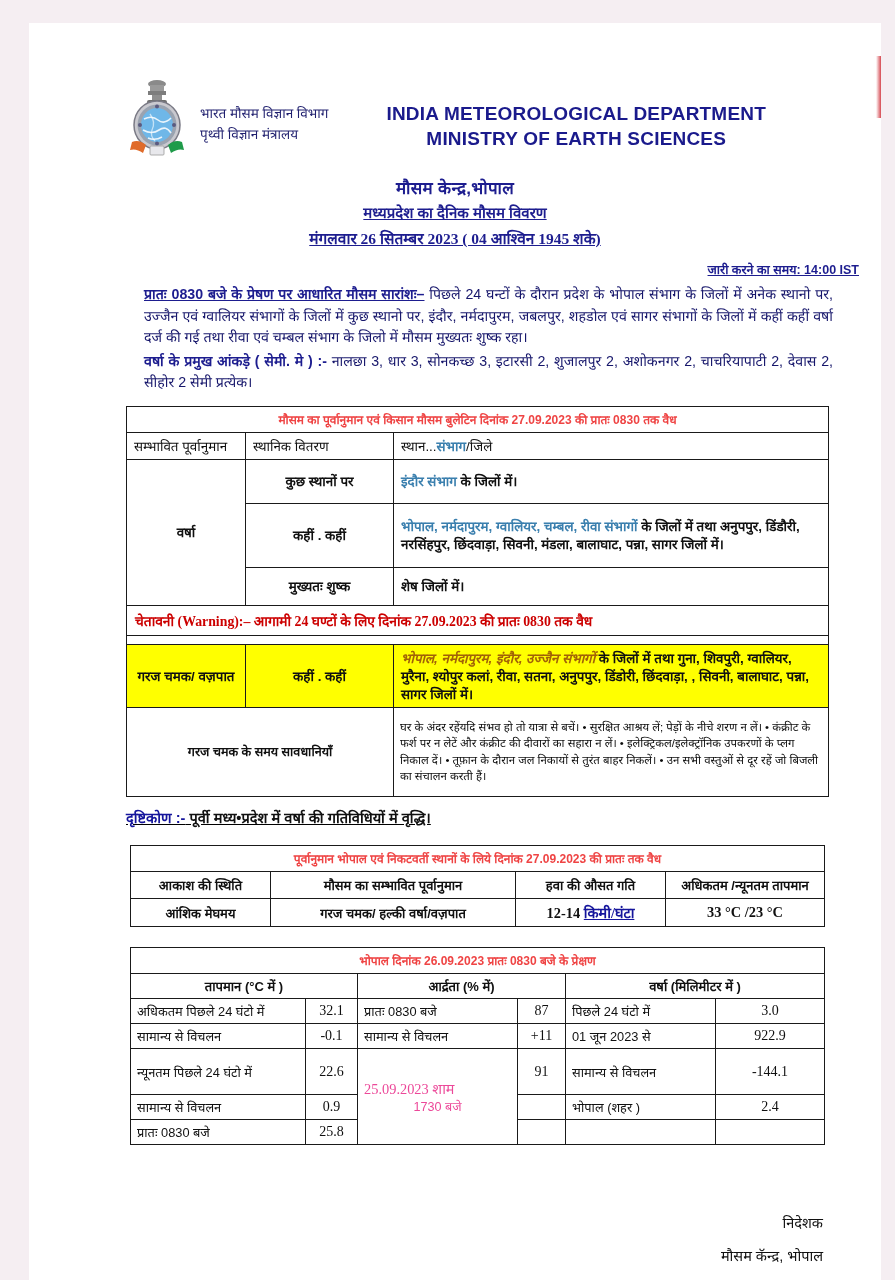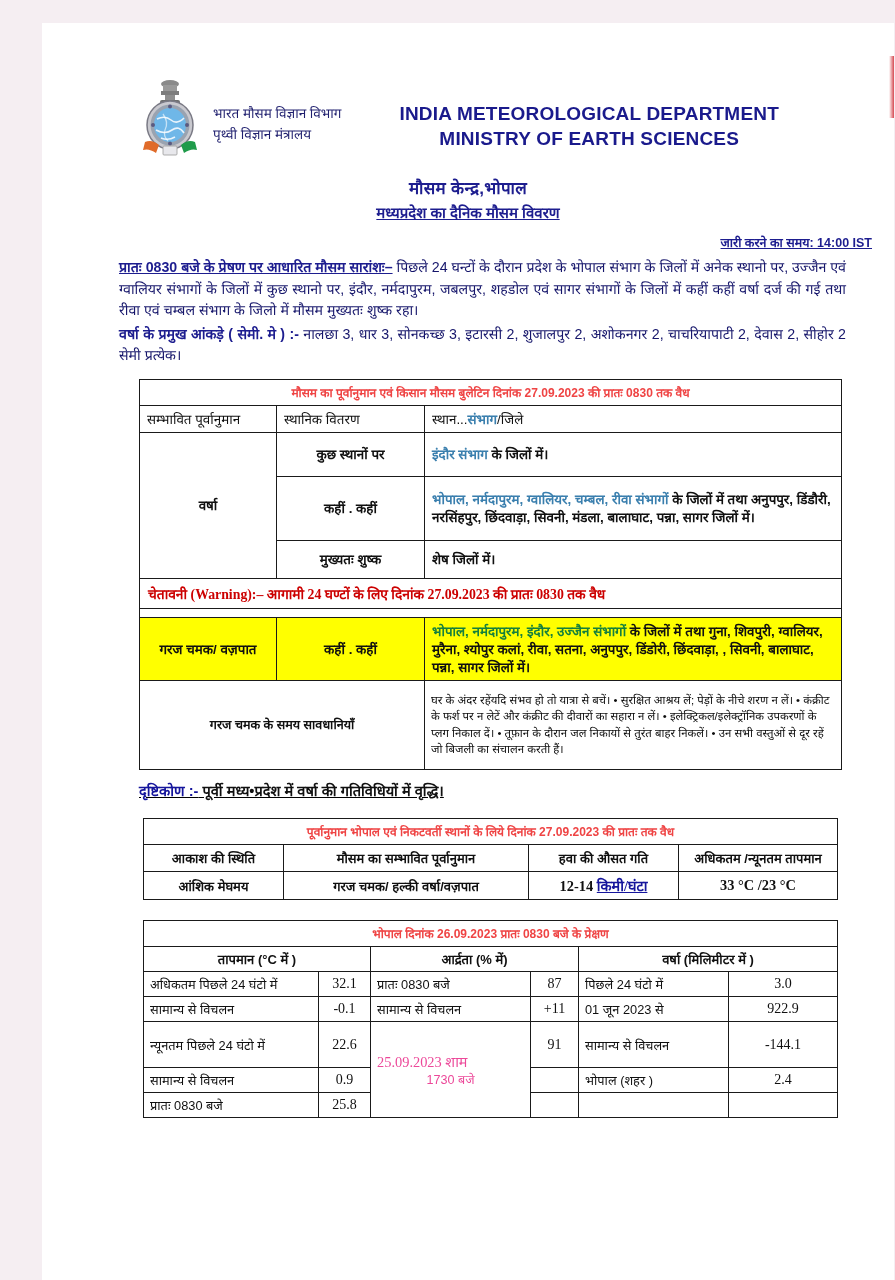--- a/index.html
+++ b/index.html
@@ -6,21 +6,21 @@
   html, body { margin: 0; padding: 0; }
   body {
     width: 895px;
     height: 1280px;
     background: #f5eef2;
     font-family: "Liberation Serif", "DejaVu Serif", serif;
     overflow: hidden;
   }
   .page {
     position: absolute;
-    left: 42px; top: 23px;
+    left: 29px; top: 23px;
     width: 852px; height: 1257px;
     background: #ffffff;
     overflow: hidden;
   }
   .red-edge {
     position: absolute;
     right: 0px; top: 33px;
     width: 5px; height: 62px;
     background: linear-gradient(to right, rgba(206,40,50,0), #ce2832);
     opacity: .85;
@@ -86,21 +86,21 @@
     margin-top: 12px;
     color: #1d1d8f;
     font-family: "Liberation Sans", sans-serif;
     font-weight: bold;
     font-size: 12.5px;
     text-decoration: underline;
   }
 
   
   .body-block {
-    padding: 2px 48px 0 77px;
+    padding: 2px 48px 0 115px;
     color: #16166b;
     font-family: "Liberation Sans", sans-serif;
     font-size: 14.2px;
     line-height: 1.52;
     text-align: justify;
   }
   .lead {
     font-weight: bold;
     text-decoration: underline;
     color: #1d1d8f;
@@ -122,21 +122,21 @@
   }
   .cell {
     font-family: "Liberation Sans", sans-serif;
     font-size: 13.4px;
     color: #101010;
     padding: 4px 7px;
     vertical-align: middle;
   }
   .c-center { text-align: center; }
   .c-bold { font-weight: bold; }
-  .div-name { color: #15803d; font-weight: bold; }
+  .div-name { color: #a16207; font-weight: bold; font-style: italic; }
   .div-blue { color: #3a7fae; font-weight: bold; }
 
   .warn-title {
     color: #cc0000;
     font-family: "Liberation Serif", serif;
     font-weight: bold;
     font-size: 13.8px;
     padding: 5px 8px;
     text-align: left;
   }
@@ -244,41 +244,42 @@
     </div>
     <div class="eng-dept">
       <span>INDIA METEOROLOGICAL DEPARTMENT</span>
       <span class="l2">MINISTRY OF EARTH SCIENCES</span>
     </div>
   </div>
 
   <div class="center-titles">
     <div class="t-center">मौसम केन्द्र,भोपाल</div>
     <div class="t-sub">मध्यप्रदेश का दैनिक मौसम विवरण</div>
+    <div class="t-date">मंगलवार 26 सितम्बर 2023 ( 04 आश्विन 1945 शके)</div>
   </div>
 
   <div class="issue-time">जारी करने का समय: 14:00 IST</div>
 
   <div class="body-block">
     <p style="margin:4px 0 0 0;">
       <span class="lead">प्रातः 0830 बजे के प्रेषण पर आधारित मौसम सारांशः–</span><span class="p-normal"> पिछले 24 घन्टों के दौरान प्रदेश के भोपाल संभाग के जिलों में अनेक स्थानो पर, उज्जैन एवं ग्वालियर संभागों के जिलों में कुछ स्थानो पर, इंदौर, नर्मदापुरम, जबलपुर, शहडोल एवं सागर संभागों के जिलों में कहीं कहीं वर्षा दर्ज की गई तथा रीवा एवं चम्बल संभाग के जिलो में मौसम मुख्यतः शुष्क रहा।</span>
     </p>
     <p style="margin:2px 0 0 0;">
       <span class="rain-head">वर्षा के प्रमुख आंकड़े ( सेमी. मे ) :-</span><span class="p-normal"> नालछा 3, धार 3, सोनकच्छ 3, इटारसी 2, शुजालपुर 2, अशोकनगर 2, चाचरियापाटी 2, देवास 2, सीहोर 2 सेमी प्रत्येक।</span>
     </p>
   </div>
 
   <div class="tbl-wrap" style="padding-top:12px;">
     <table class="main">
       <tbody>
           <tr>
         <td class="tbl-title" colspan="3">मौसम का पूर्वानुमान एवं किसान मौसम बुलेटिन दिनांक   27.09.2023 की प्रातः 0830 तक वैध</td>
       </tr>
       <tr>
-        <td class="cell" style="width:137px;">सम्भावित पूर्वानुमान</td>
+        <td class="cell" style="width:119px;">सम्भावित पूर्वानुमान</td>
         <td class="cell" style="width:148px;">स्थानिक वितरण</td>
         <td class="cell"><span>स्थान...</span><span class="div-blue">संभाग</span><span>/जिले</span></td>
       </tr>
       <tr>
         <td class="cell c-center c-bold" rowspan="3">वर्षा</td>
         <td class="cell c-center c-bold" style="height:44px;">कुछ स्थानों पर</td>
         <td class="cell"><span class="div-blue">इंदौर संभाग</span><span class="c-bold"> के जिलों में।</span></td>
       </tr>
       <tr>
         <td class="cell c-center c-bold" style="height:64px;">कहीं . कहीं</td>
@@ -385,13 +386,17 @@
         <td class="t3-lbl">प्रातः 0830 बजे</td>
         <td class="t3-num">25.8</td>
         <td class="t3-num"></td>
         <td class="t3-lbl" style="height:22px;"></td>
         <td class="t3-num"></td>
       </tr>
     </tbody>
       </table>
   </div>
 
+  <div class="footer">
+    <div>निदेशक</div>
+    <div>मौसम कॅन्द्र, भोपाल</div>
+  </div>
 </div>
 
 </body></html>

